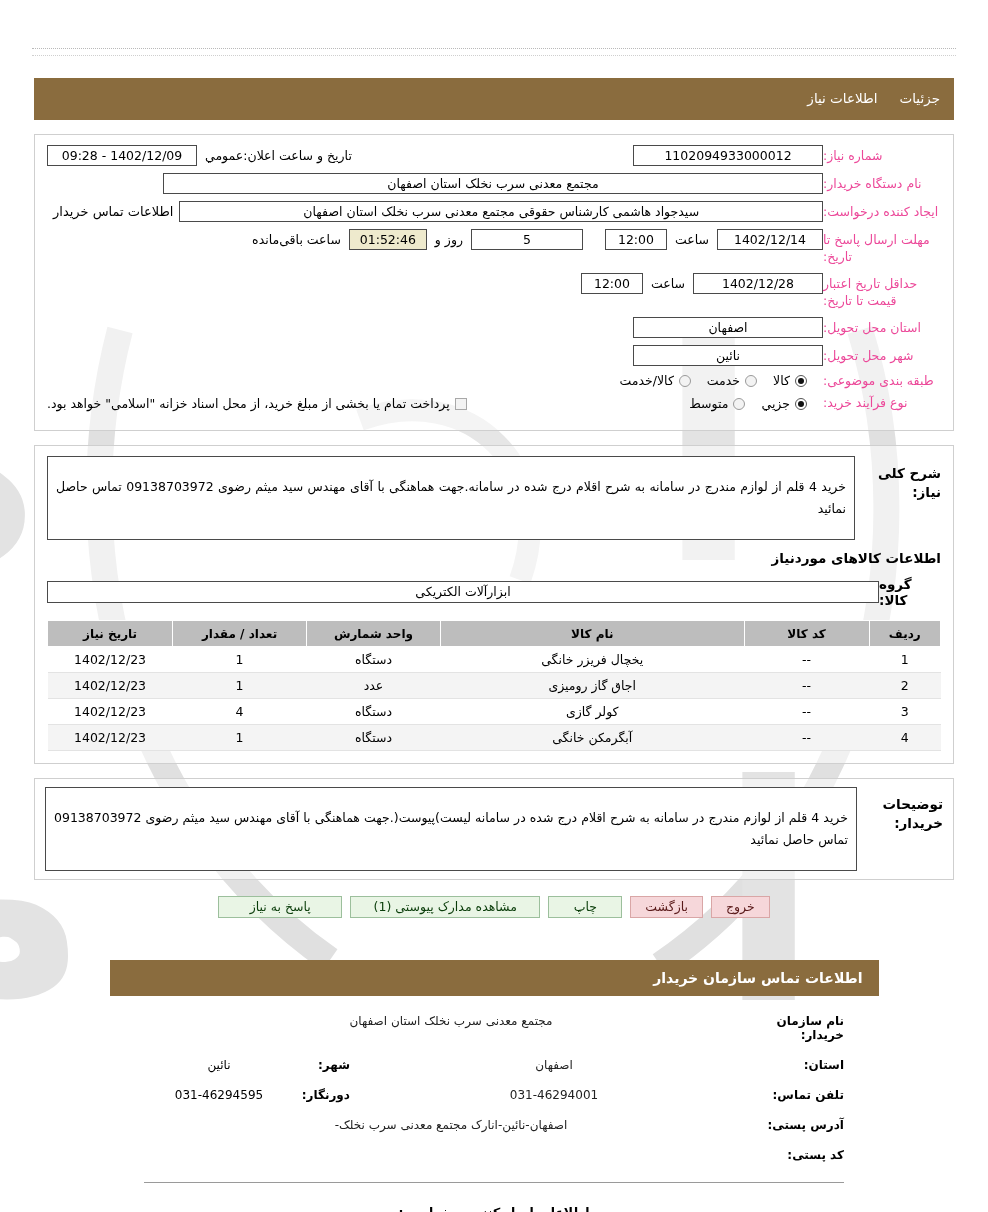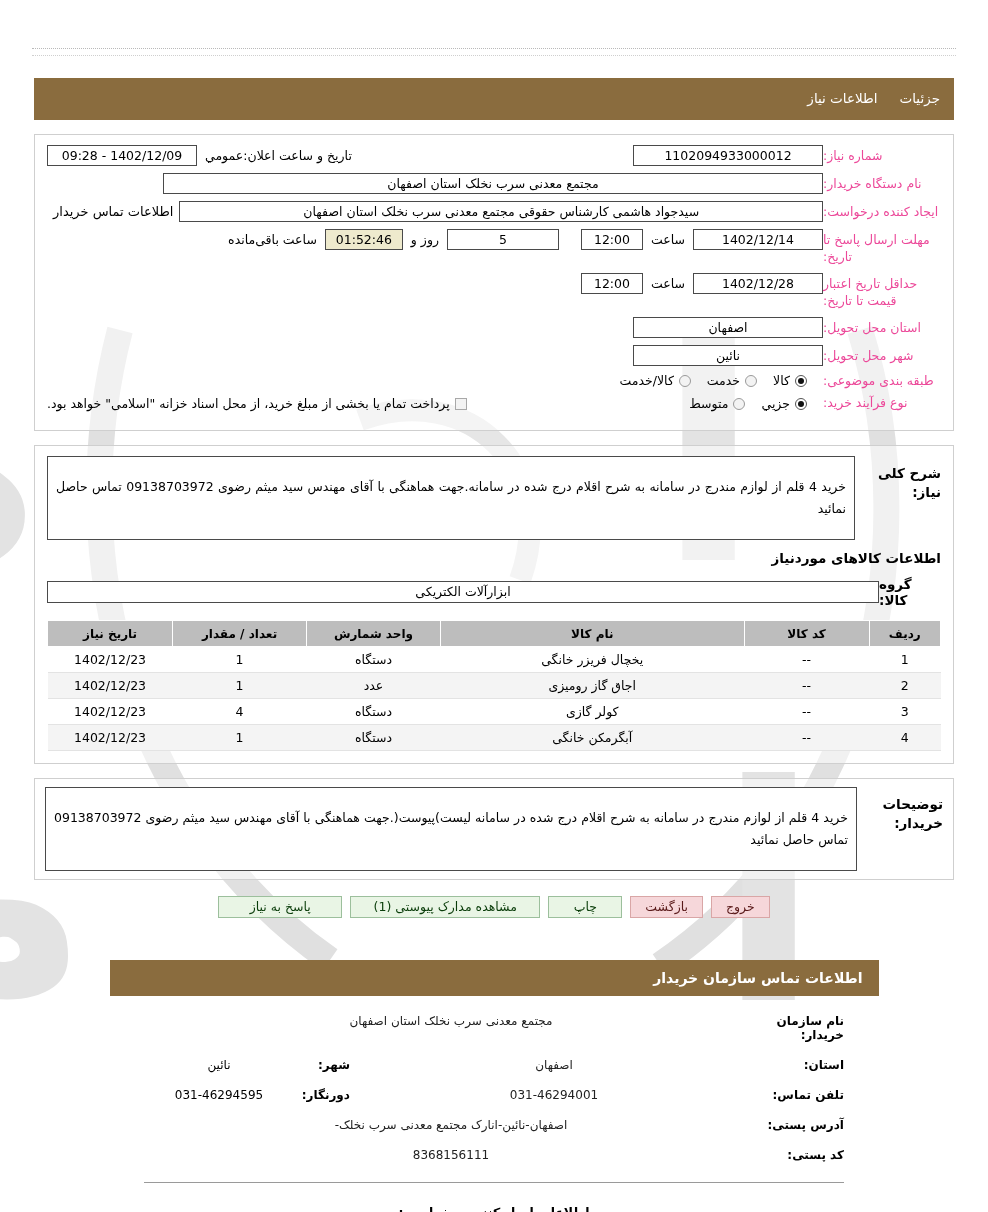--- a/index.html
+++ b/index.html
@@ -231,21 +231,21 @@
     </div>
 
     <div class="frow">
       <div class="lbl">ایجاد کننده درخواست:</div>
       <div class="fld" style="flex:1 1 auto">سیدجواد هاشمی کارشناس حقوقی مجتمع معدنی سرب نخلک استان اصفهان</div>
       <a class="link">اطلاعات تماس خریدار</a>
     </div>
 
     <div class="frow">
       <div class="lbl">مهلت ارسال پاسخ تا تاریخ:</div>
-      <div class="fld ltr" style="width:130px">1402/12/14</div>
+      <div class="fld ltr" style="width:106px">1402/12/14</div>
       <div class="inline-txt">ساعت</div>
       <div class="fld ltr" style="width:62px">12:00</div>
       <div style="width:22px"></div>
       <div class="fld ltr" style="width:112px">5</div>
       <div class="inline-txt">روز و</div>
       <div class="countdown" style="width:78px">01:52:46</div>
       <div class="inline-txt">ساعت باقی‌مانده</div>
     </div>
 
     <div class="frow">
@@ -397,21 +397,20 @@
       <div class="v ltr">031-46294001</div>
       <div class="k2">دورنگار:</div>
       <div class="v2 ltr">031-46294595</div>
     </div>
     <div class="kv">
       <div class="k">آدرس پستی:</div>
       <div class="v">اصفهان-نائین-انارک مجتمع معدنی سرب نخلک-</div>
     </div>
     <div class="kv">
       <div class="k">کد پستی:</div>
-      <div class="v ltr">8368156111</div>
     </div>
   </div>
 
   <div class="hr-sep"></div>
 
   <div class="sec-sub">اطلاعات ایجاد کننده درخواست:</div>
 
   <div class="kv2-wrap">
     <div class="kv2">
       <div class="k">نام:</div>

